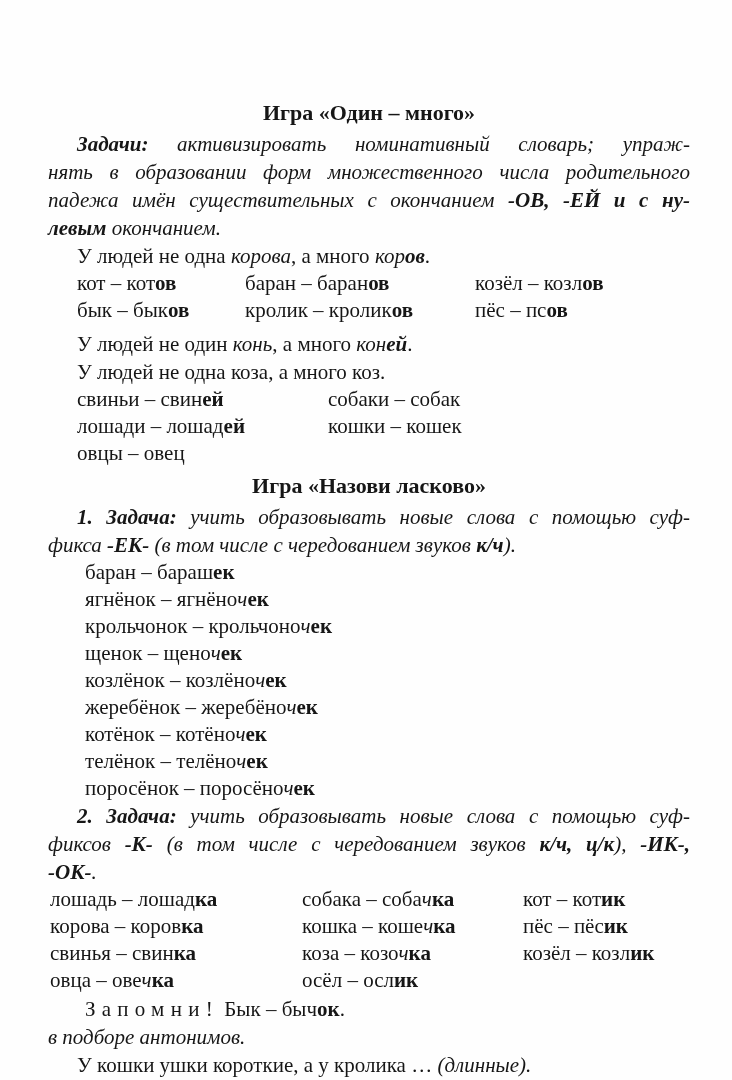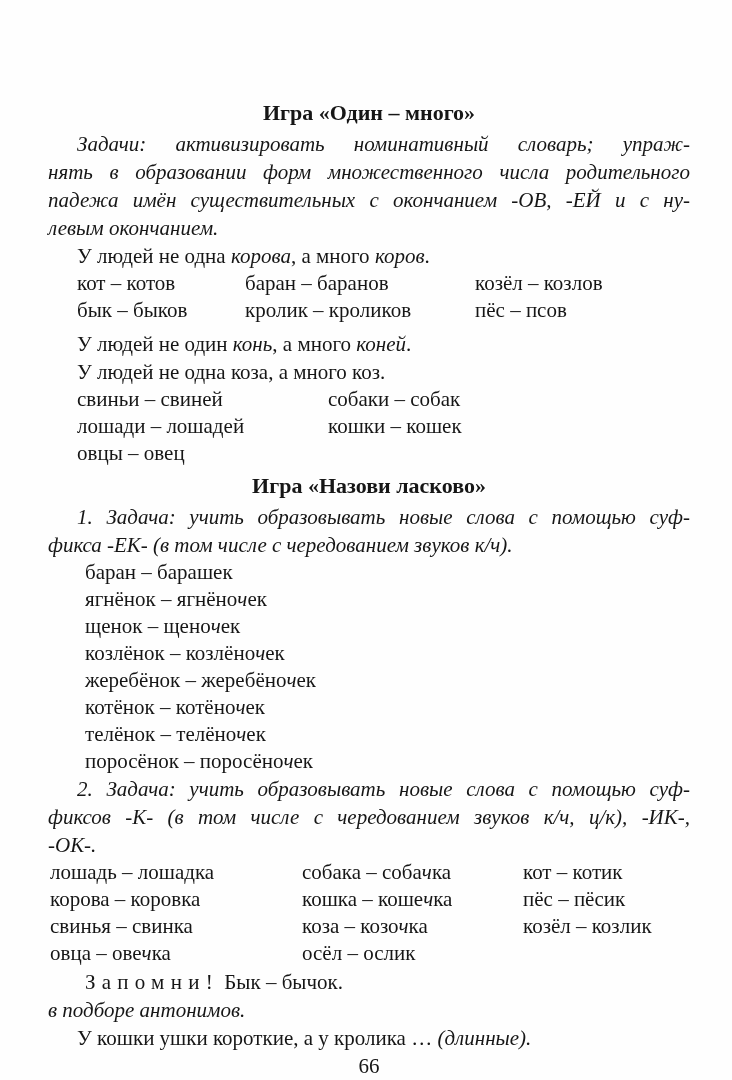--- a/index.html
+++ b/index.html
@@ -33,21 +33,21 @@
   .s1s{padding-left:29px;}
   .s1s .c1{width:251px;}
   .s2l{padding-left:37px;flex-direction:column;}
   .s2l .c1{width:328px;}
   .s3l{padding-left:2px;}
   .s3l .c1{width:252px;}
   .s3l .c2{width:221px;}
   .note{padding-left:37px;margin-top:1px;}
   .pagenum{text-align:center;margin-top:1px;line-height:26px;}
   
-  .seg-b{font-weight:normal;}
+  .seg-b{font-weight:bold;}
   .seg-i{font-style:italic;}
   .seg-s{letter-spacing:0.30em;}
 </style>
 </head>
 <body>
 
 <div class="page">
 
   <h2 class="game-title">Игра «Один – много»</h2>
 
@@ -96,20 +96,21 @@
     <div class="line j indent"><span class="seg-b seg-i">1. Задача:</span><span class="seg-i"> учить образовывать новые слова с помощью суф-</span></div>
     <div class="line"><span class="seg-i">фикса </span><span class="seg-b seg-i">-ЕК-</span><span class="seg-i"> (в том числе с чередованием звуков </span><span class="seg-b seg-i">к/ч</span><span class="seg-i">).</span></div>
   </div>
 
   <div>
     <div class="row s2l">
       <div class="cell c1"><span>баран – бараш</span><span class="seg-b">ек</span></div>
       <div class="cell"><span>ягнёнок – ягнёно</span><span class="seg-i">ч</span><span class="seg-b">ек</span></div>
     </div>
     <div class="row s2l">
+      <div class="cell c1"><span>крольчонок – крольчоно</span><span class="seg-i">ч</span><span class="seg-b">ек</span></div>
       <div class="cell"><span>щенок – щено</span><span class="seg-i">ч</span><span class="seg-b">ек</span></div>
     </div>
     <div class="row s2l">
       <div class="cell c1"><span>козлёнок – козлёно</span><span class="seg-i">ч</span><span class="seg-b">ек</span></div>
       <div class="cell"><span>жеребёнок – жеребёно</span><span class="seg-i">ч</span><span class="seg-b">ек</span></div>
     </div>
     <div class="row s2l">
       <div class="cell c1"><span>котёнок – котёно</span><span class="seg-i">ч</span><span class="seg-b">ек</span></div>
       <div class="cell"><span>телёнок – телёно</span><span class="seg-i">ч</span><span class="seg-b">ек</span></div>
     </div>

